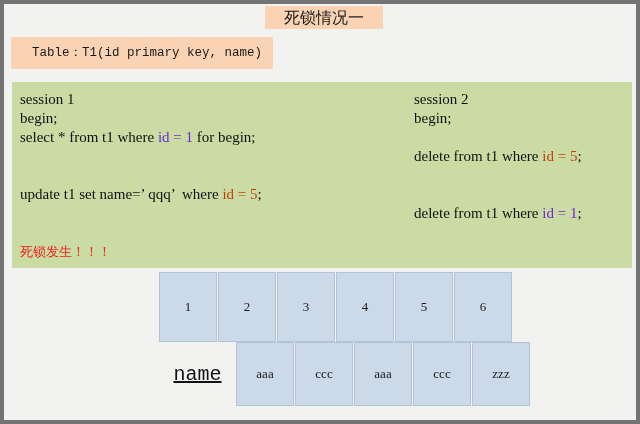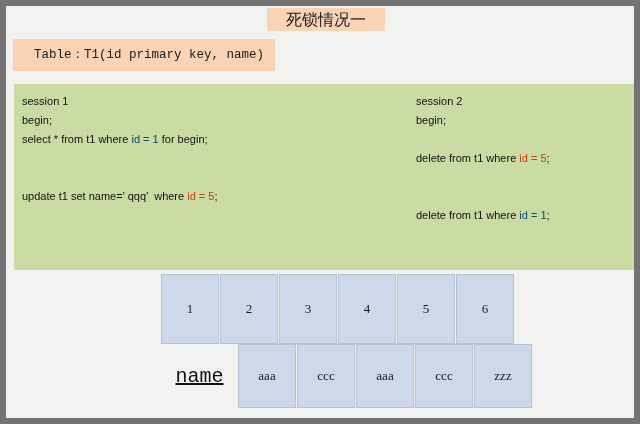--- a/index.html
+++ b/index.html
@@ -12,21 +12,21 @@
     background: #f2f2f0;
     font-family: "Liberation Mono", "DejaVu Sans Mono", monospace;
     overflow: hidden;
   }
   #canvas {
     position: relative;
     width: 640px;
     height: 424px;
     box-sizing: border-box;
     background: #f2f2f0;
-    border: 6px solid #737373;
+    border: 4px solid #737373;
   }
 
   
   .title-box {
     position: absolute;
     left: 261px;
     top: 2px;
     width: 118px;
     height: 23px;
     background: #f9d3b4;
@@ -74,29 +74,29 @@
     box-sizing: border-box;
   }
   .session-col {
     position: absolute;
     top: 8px;
   }
   .session-col.left  { left: 8px;  width: 380px; }
   .session-col.right { left: 402px; width: 230px; }
 
   .code-line {
-    font-family: Liberation Sans, sans-serif;
-    font-size: 11px;
+    font-family: Liberation Serif, serif;
+    font-size: 15px;
     line-height: 19px;
     height: 19px;
     color: #111111;
     white-space: pre;
   }
   .code-line.blank { color: transparent; }
-  .hl-red  { color: #0c4a6e; text-align: center; }
+  .hl-red  { color: #6d28d9; text-align: center; }
   .hl-blue { color: #c2410c; }
 
   .deadlock-note {
     font-family: "DejaVu Sans", "Liberation Sans", sans-serif;
     font-size: 13px;
     line-height: 19px;
     color: #ee2222;
     white-space: pre;
   }
 
@@ -159,20 +159,21 @@
       <div class="code-line">session 1</div>
       <div>
           <div class="code-line"><span>begin;</span></div>
           <div class="code-line"><span>select * from t1 where </span><span class="hl-red">id = 1</span><span> for begin;</span></div>
           <div class="code-line blank">&nbsp;</div>
           <div class="code-line blank">&nbsp;</div>
           <div class="code-line"><span>update t1 set name=’ qqq’  where </span><span class="hl-blue">id = 5</span><span>;</span></div>
           <div class="code-line blank">&nbsp;</div>
           <div class="code-line blank">&nbsp;</div>
         </div>
+      <div class="deadlock-note">死锁发生！！！</div>
     </div>
 
     <div class="session-col right">
       <div class="code-line">session 2</div>
       <div>
           <div class="code-line"><span>begin;</span></div>
           <div class="code-line blank">&nbsp;</div>
           <div class="code-line"><span>delete from t1 where </span><span class="hl-blue">id = 5</span><span>;</span></div>
           <div class="code-line blank">&nbsp;</div>
           <div class="code-line blank">&nbsp;</div>

